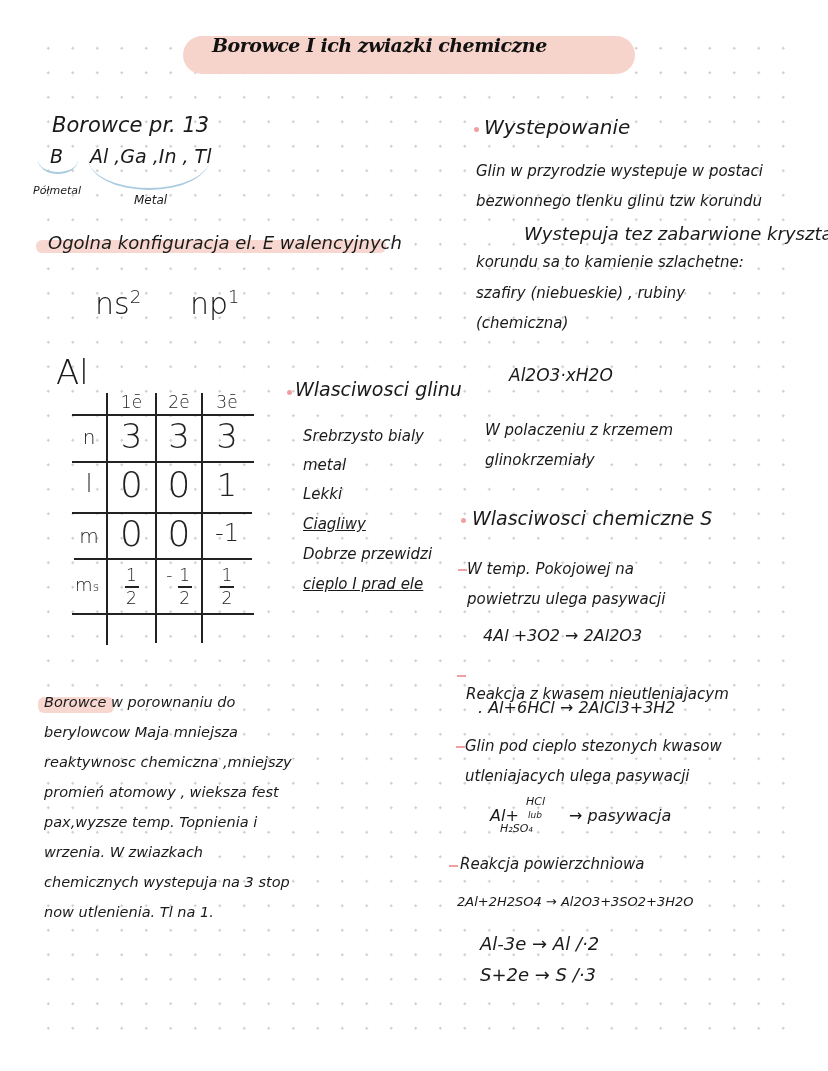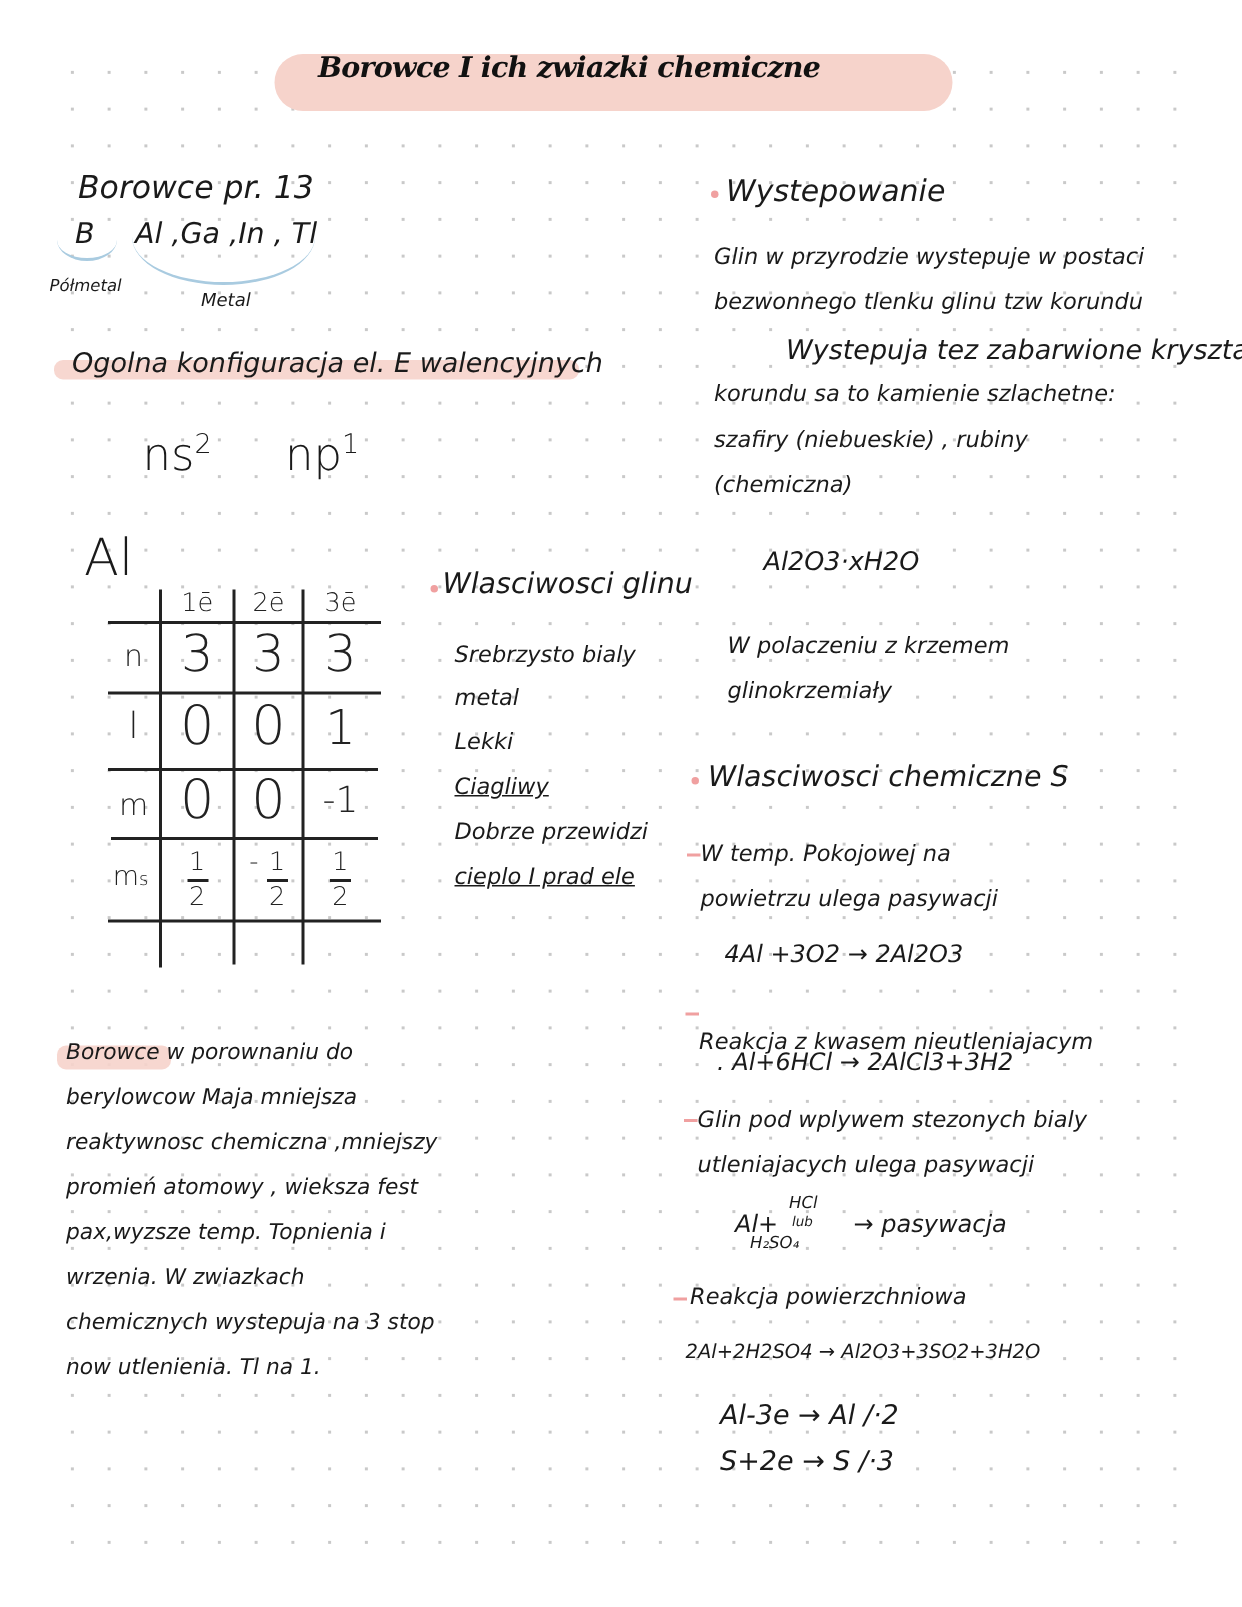--- a/index.html
+++ b/index.html
@@ -167,21 +167,21 @@
 <div class="dash" style="left:458px;top:569px;"></div>
 <div class="hw" style="left:467px;top:560px;font-size:15px;">W temp. Pokojowej na</div>
 <div class="hw" style="left:467px;top:590px;font-size:15px;">powietrzu ulega pasywacji</div>
 <div class="hw" style="left:483px;top:626px;font-size:16px;">4Al +3O2 → 2Al2O3</div>
 
 <div class="dash" style="left:457px;top:675px;"></div>
 <div class="hw" style="left:466px;top:665px;font-size:15px;margin-top:20px;">Reakcja z kwasem nieutleniajacym</div>
 <div class="hw" style="left:478px;top:698px;font-size:16px;">. Al+6HCl → 2AlCl3+3H2</div>
 
 <div class="dash" style="left:456px;top:746px;"></div>
-<div class="hw" style="left:465px;top:737px;font-size:15px;">Glin pod wplywem stezonych bialy</div>
+<div class="hw" style="left:465px;top:737px;font-size:15px;">Glin pod cieplo stezonych kwasow</div>
 <div class="hw" style="left:465px;top:767px;font-size:15px;">utleniajacych ulega pasywacji</div>
 <div class="hw" style="left:490px;top:806px;font-size:16px;text-align:center;">Al+</div>
 <div class="hw" style="left:526px;top:795px;font-size:11px;">HCl</div>
 <div class="hw" style="left:528px;top:810px;font-size:9px;">lub</div>
 <div class="hw" style="left:500px;top:822px;font-size:11px;">H₂SO₄</div>
 <div class="hw" style="left:569px;top:806px;font-size:16px;">→ pasywacja</div>
 
 <div class="dash" style="left:449px;top:865px;"></div>
 <div class="hw" style="left:460px;top:855px;font-size:15px;">Reakcja powierzchniowa</div>
 <div class="hw" style="left:457px;top:894px;font-size:13px;">2Al+2H2SO4 → Al2O3+3SO2+3H2O</div>

